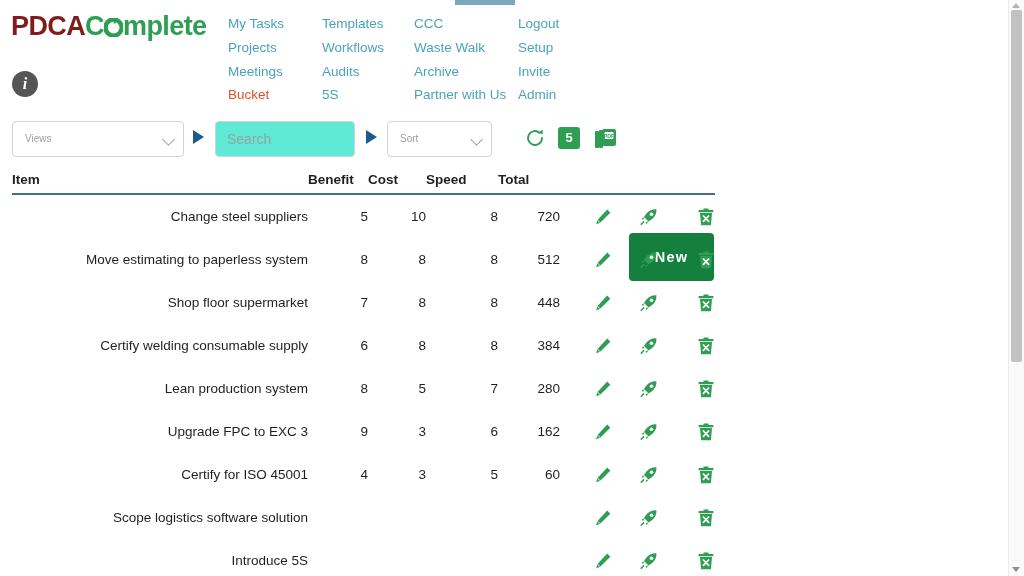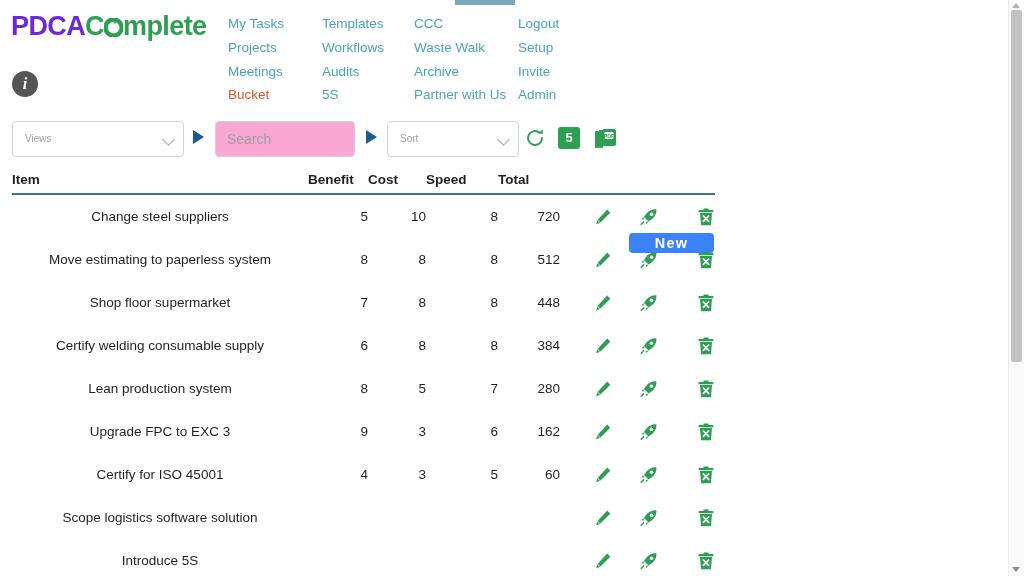--- a/index.html
+++ b/index.html
@@ -31,21 +31,21 @@
   }
   .logo {
     position: absolute;
     left: 11px; top: 10px;
     font-size: 27px;
     font-weight: bold;
     letter-spacing: -0.6px;
     white-space: nowrap;
     line-height: 32px;
   }
-  .logo .pdca { color: #6d28d9; }
+  .logo .pdca { color: #7f1d1d; }
   .logo .complete { color: #2e9e53; }
   .logo .cyc {
     display: inline-block;
     position: relative;
     width: 19px; height: 19px;
     vertical-align: -2px;
   }
   .logo .cyc svg { position: absolute; left: 0; top: 0; }
 
   .info-icon {
@@ -108,29 +108,29 @@
   }
   .select-box .chev {
     position: absolute;
     right: 10px; top: 13px;
     width: 8px; height: 8px;
     border-left: 1.4px solid #9aa0a6;
     border-bottom: 1.4px solid #9aa0a6;
     transform: rotate(-45deg);
   }
   #views-select { left: 12px; top: 8px; width: 172px; }
-  #sort-select { left: 387px; top: 8px; width: 132px; }
+  #sort-select { left: 387px; top: 8px; width: 105px; }
 
   .search-field {
     position: absolute;
     left: 215px; top: 8px;
     width: 140px; height: 36px;
     border: 1px solid #ced4da;
     border-radius: 4px;
-    background: #f9a8d4;
+    background: #5eead4;
     box-sizing: border-box;
     font-size: 14px;
     color: #333;
     padding: 12px 11px;
     outline: none;
     font-family: "Liberation Sans", sans-serif;
   }
   .search-field::placeholder { color: #9a9fa5; }
 
   .play-tri {
@@ -161,22 +161,22 @@
     color: #ffffff;
     font-size: 13px;
     font-weight: bold;
     text-align: center;
     line-height: 22px;
   }
 
   .new-btn {
     position: absolute;
     left: 629px; top: 120px;
-    width: 85px; height: 20px;
-    background: #3b82f6;
+    width: 85px; height: 48px;
+    background: #15803d;
     border: none;
     border-radius: 4px;
     color: #ffffff;
     font-size: 14.5px;
     font-weight: bold;
     letter-spacing: 1.2px;
     cursor: pointer;
     font-family: "Liberation Sans", sans-serif;
   }
 
@@ -202,21 +202,21 @@
   }
   table.grid th.item-col { text-align: left; }
   table.grid td {
     font-size: 13.5px;
     color: #1f1f1f;
     padding: 8px 0 8px 0;
     text-align: right;
     height: 27px;
     white-space: nowrap;
   }
-  table.grid td.item-col { text-align: center; }
+  table.grid td.item-col { text-align: right; }
   col.c-item   { width: 296px; }
   col.c-ben    { width: 60px; }
   col.c-cost   { width: 58px; }
   col.c-speed  { width: 72px; }
   col.c-total  { width: 62px; }
   col.c-a1     { width: 52px; }
   col.c-a2     { width: 46px; }
   col.c-a3     { width: 57px; }
 
   td.act { text-align: center; }

